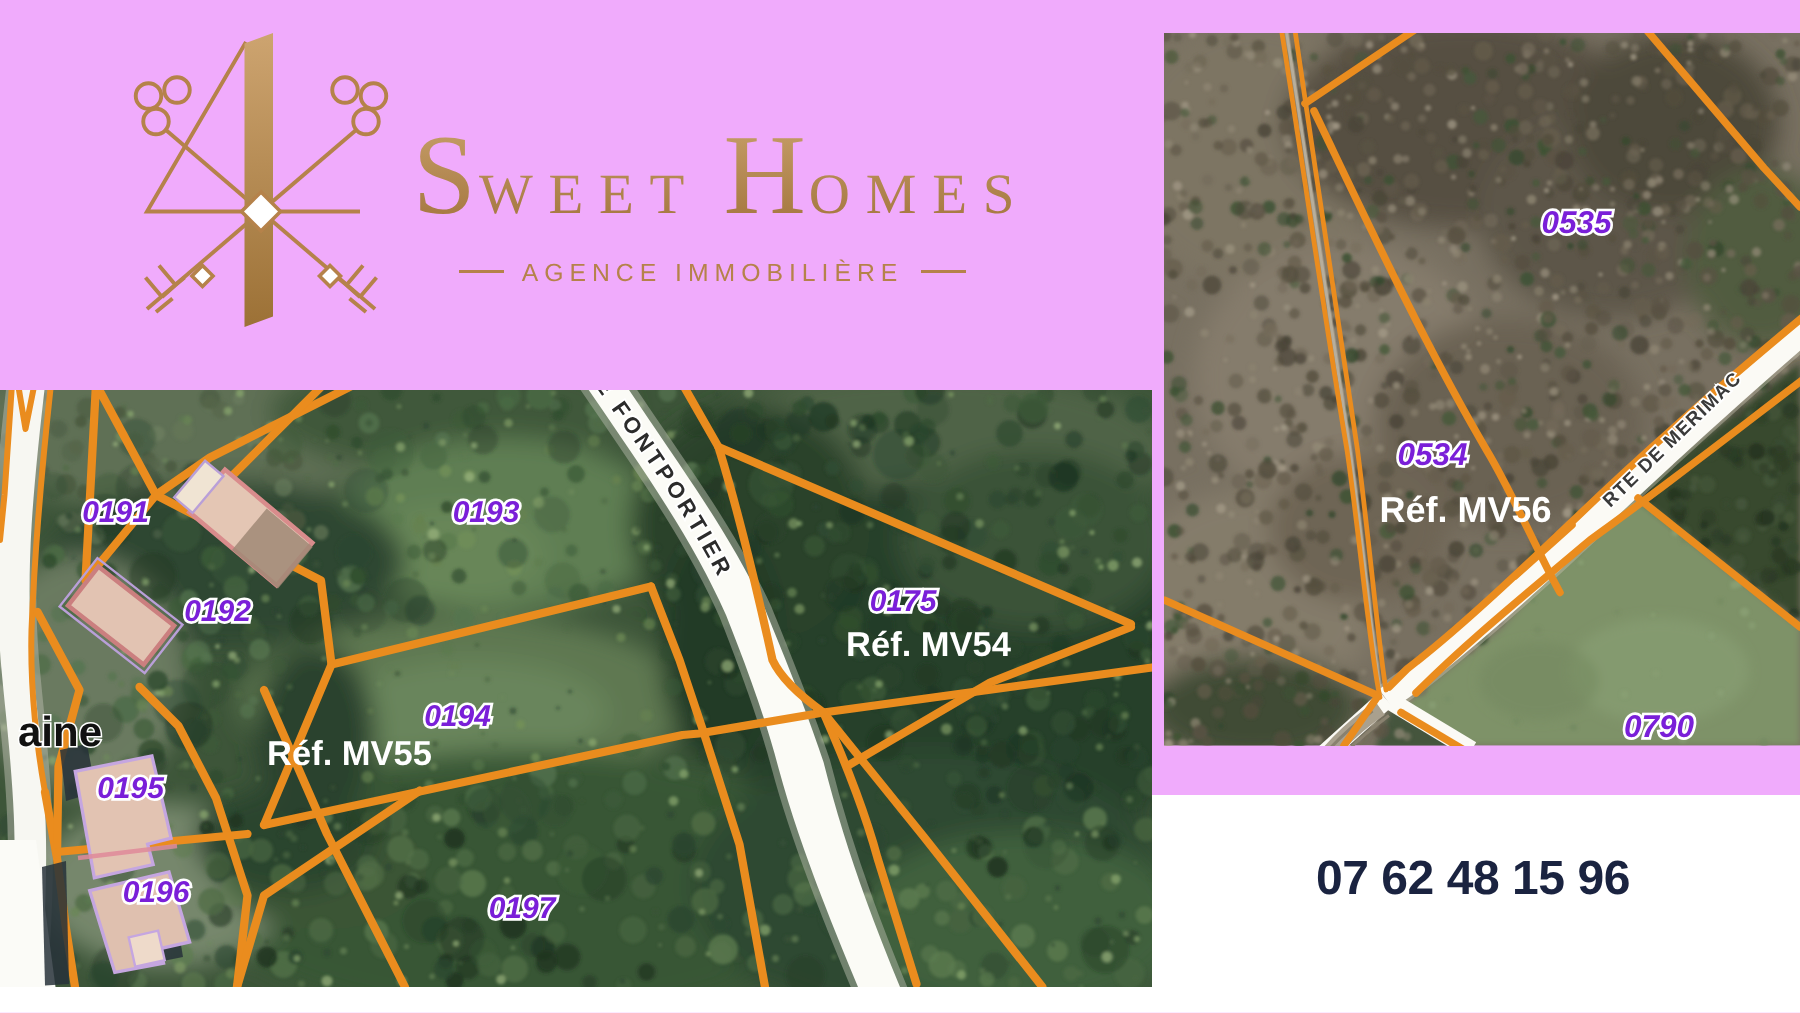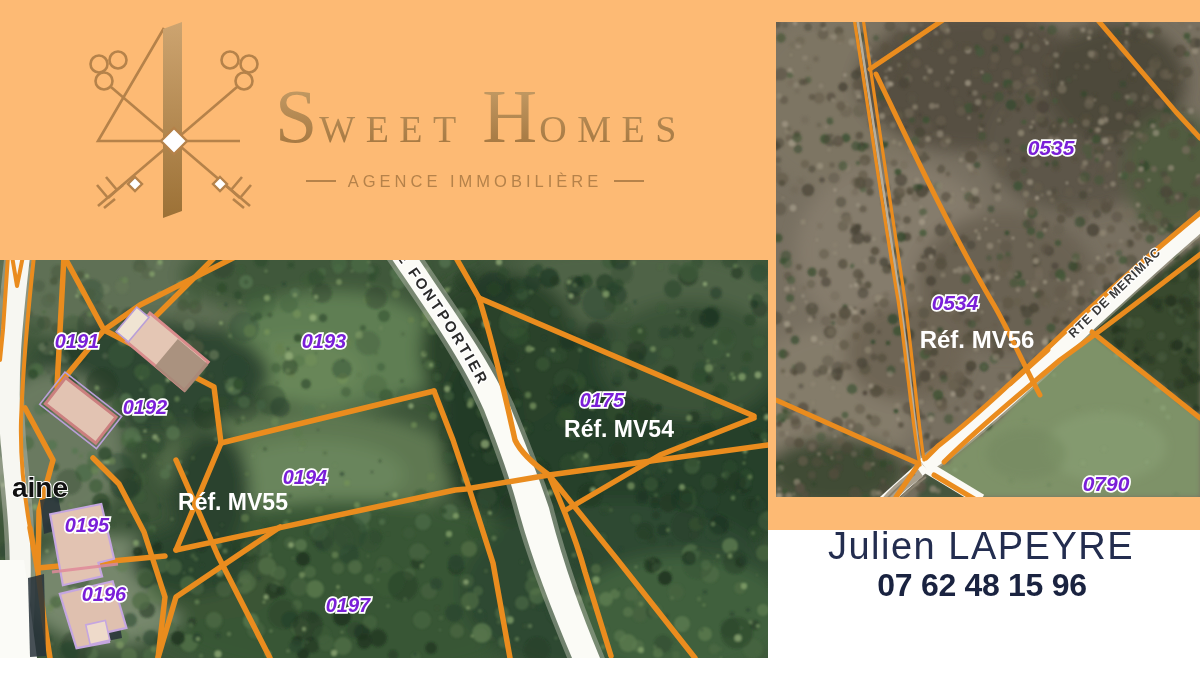--- a/index.html
+++ b/index.html
@@ -1,19 +1,19 @@
 <!DOCTYPE html>
 <html><head><meta charset="utf-8">
 <style>
 html,body{margin:0;padding:0;width:1200px;height:675px;background:#ffffff;overflow:hidden;}
 *{box-sizing:border-box;}
 .abs{position:absolute;}
 </style></head>
 <body>
-<div style="position:relative;width:1200px;height:530px;background:#fdba74;font-family:'Liberation Sans',sans-serif;text-decoration:underline;">
+<div style="position:relative;width:1200px;height:530px;background:#f0abfc;font-family:'Liberation Sans',sans-serif;text-decoration:underline;">
 
 <svg class="abs" style="left:85px;top:18px;" width="185" height="205" viewBox="85 18 185 205">
 <defs>
         <linearGradient id="goldbar" x1="0" y1="0" x2="0" y2="1">
 <stop offset="0" stop-color="#cda470"></stop>
           <stop offset="1" stop-color="#9c7136"></stop>
         </linearGradient>
       </defs>
 <g stroke="#b5824a" stroke-width="2.6" fill="none">
 <path d="M164,28 L98,141 L240,141"></path>
@@ -2686,15 +2686,14 @@
           <path id="rdM" d="M296,318 L430,188"></path>
         </defs>
         <text font-family="Liberation Sans, sans-serif" font-size="12.5" font-weight="bold" fill="#3a3a3a" stroke="#ffffff" stroke-width="2.4" paint-order="stroke" letter-spacing="1"><textPath href="#rdM" startOffset="2">RTE DE MERIMAC</textPath></text>
 <text x="275" y="133" font-family="Liberation Sans, sans-serif" font-size="21" font-weight="bold" font-style="italic" fill="#7a1fd8" stroke="#ffffff" stroke-width="3.5" paint-order="stroke" text-anchor="middle">0535</text>
         <text x="179" y="288" font-family="Liberation Sans, sans-serif" font-size="21" font-weight="bold" font-style="italic" fill="#7a1fd8" stroke="#ffffff" stroke-width="3.5" paint-order="stroke" text-anchor="middle">0534</text>
         <text x="330" y="469" font-family="Liberation Sans, sans-serif" font-size="21" font-weight="bold" font-style="italic" fill="#7a1fd8" stroke="#ffffff" stroke-width="3.5" paint-order="stroke" text-anchor="middle">0790</text>
         <text x="201" y="326" font-family="Liberation Sans, sans-serif" font-size="24" font-weight="bold" fill="#ffffff" text-anchor="middle">Réf. MV56</text>
       </g>
     </svg>
 
-<div class="abs" id="nm" style="left:981px;top:525px;transform:translateX(-50%);font-size:38px;letter-spacing:1.5px;color:#232d4f;white-space:nowrap;">Julien LAPEYRE</div>
 
 <div class="abs" id="ph" style="left:982px;top:567px;transform:translateX(-50%);font-size:32px;font-weight:bold;letter-spacing:-0.3px;color:#1a2340;white-space:nowrap;">07 62 48 15 96</div>
 </div>
 </body></html>

